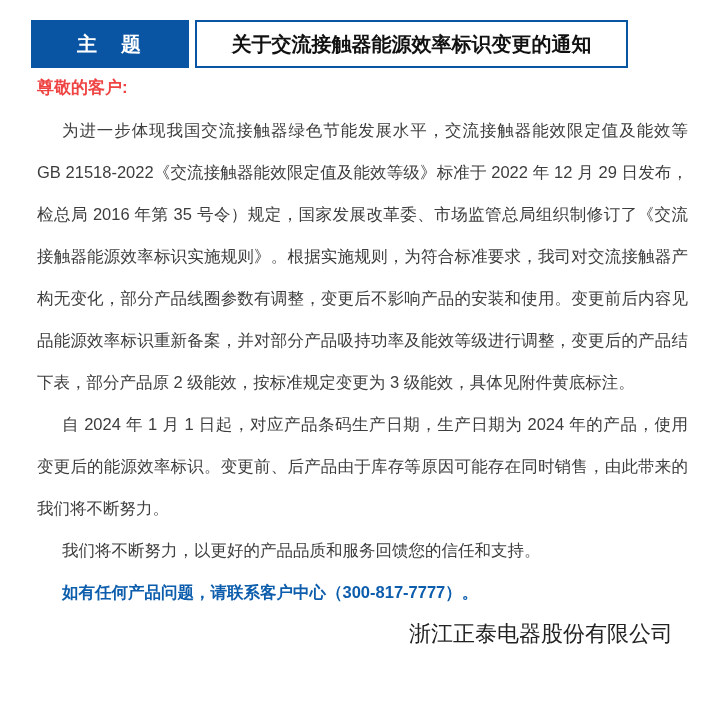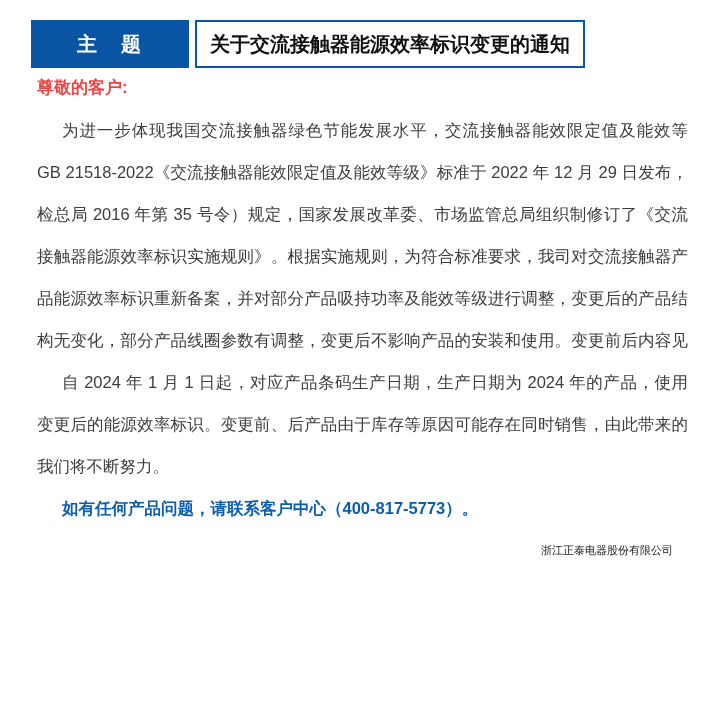--- a/index.html
+++ b/index.html
@@ -12,21 +12,21 @@
     width: 720px;
     height: 701px;
     background: #ffffff;
     font-family: "Liberation Sans", "DejaVu Sans", sans-serif;
     overflow: hidden;
   }
   .header {
     position: absolute;
     left: 31px;
     top: 20px;
-    width: 554px;
+    width: 597px;
     height: 48px;
     display: flex;
     gap: 6px;
   }
   .subject-box {
     width: 158px;
     flex: 0 0 158px;
     background: var(--brand-blue, #0955a4);
     color: #ffffff;
     font-size: 20px;
@@ -74,21 +74,21 @@
   }
   .contact {
     font-weight: bold;
     color: var(--contact-blue, #0d5dad);
     font-size: 16.5px;
   }
   .signature {
     text-align: right;
     padding-right: 15px;
     color: #222222;
-    font-size: 11px;
+    font-size: 22px;
   }
 </style>
 </head>
 <body>
 
 <div class="page">
 
   <div class="header">
     <div class="subject-box">
       <span>主　题</span>
@@ -98,26 +98,28 @@
     </div>
   </div>
 
   <div class="body-text">
     <div class="line salutation">尊敬的客户:</div>
 
     <div class="line j indent">为进一步体现我国交流接触器绿色节能发展水平，交流接触器能效限定值及能效等级，</div>
     <div class="line j">GB 21518-2022《交流接触器能效限定值及能效等级》标准于 2022 年 12 月 29 日发布，</div>
     <div class="line j">检总局 2016 年第 35 号令）规定，国家发展改革委、市场监管总局组织制修订了《交流</div>
     <div class="line j">接触器能源效率标识实施规则》。根据实施规则，为符合标准要求，我司对交流接触器产</div>
+    <div class="line j">构无变化，部分产品线圈参数有调整，变更后不影响产品的安装和使用。变更前后内容见</div>
     <div class="line j">品能源效率标识重新备案，并对部分产品吸持功率及能效等级进行调整，变更后的产品结</div>
-    <div class="line j">构无变化，部分产品线圈参数有调整，变更后不影响产品的安装和使用。变更前后内容见</div>
+    <div class="line">下表，部分产品原 2 级能效，按标准规定变更为 3 级能效，具体见附件黄底标注。</div>
 
     <div class="line j indent">自 2024 年 1 月 1 日起，对应产品条码生产日期，生产日期为 2024 年的产品，使用</div>
     <div class="line j">变更后的能源效率标识。变更前、后产品由于库存等原因可能存在同时销售，由此带来的</div>
     <div class="line">我们将不断努力。</div>
 
+    <div class="line indent">我们将不断努力，以更好的产品品质和服务回馈您的信任和支持。</div>
 
-    <div class="line indent contact">如有任何产品问题，请联系客户中心（400-817-5773）。</div>
+    <div class="line indent contact">如有任何产品问题，请联系客户中心（300-817-7777）。</div>
 
     <div class="line signature">浙江正泰电器股份有限公司</div>
   </div>
 
 </div>
 
 </body></html>

